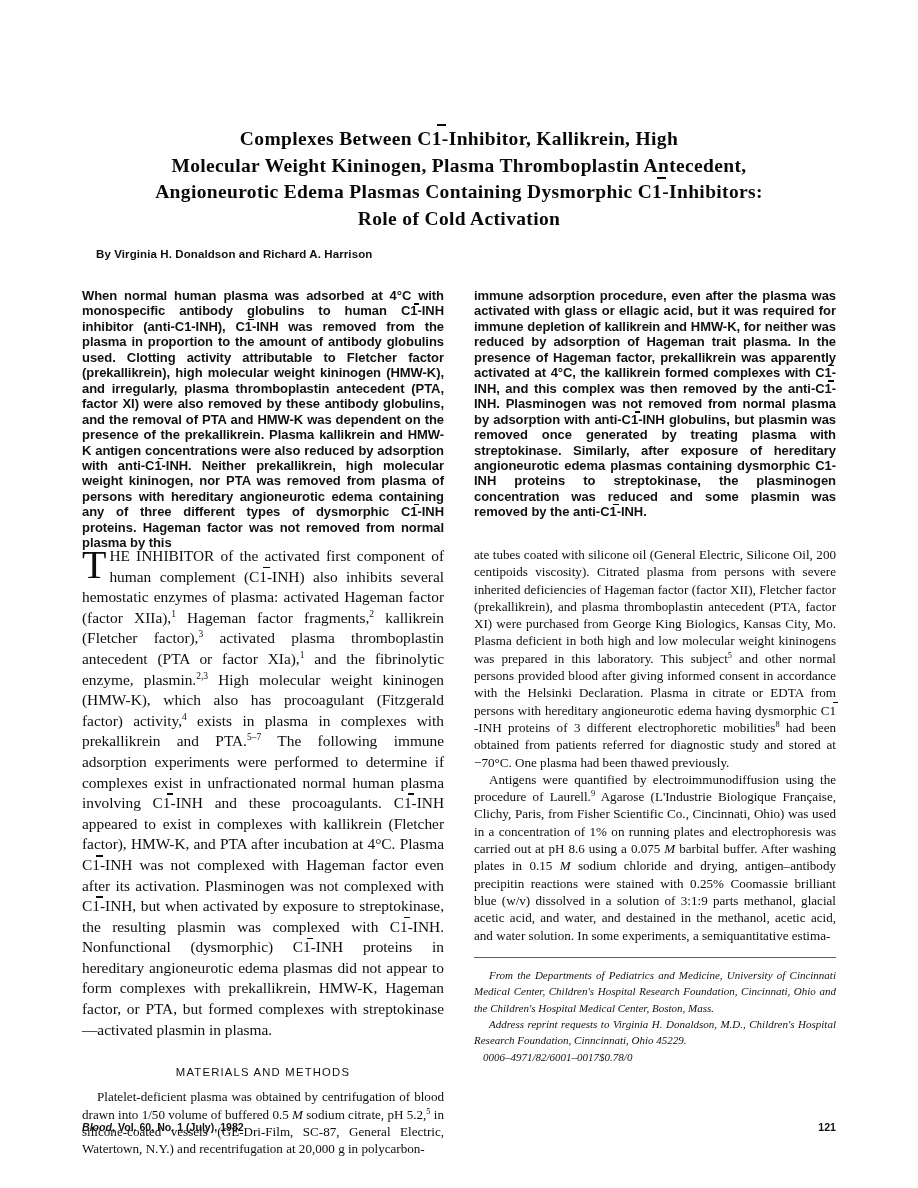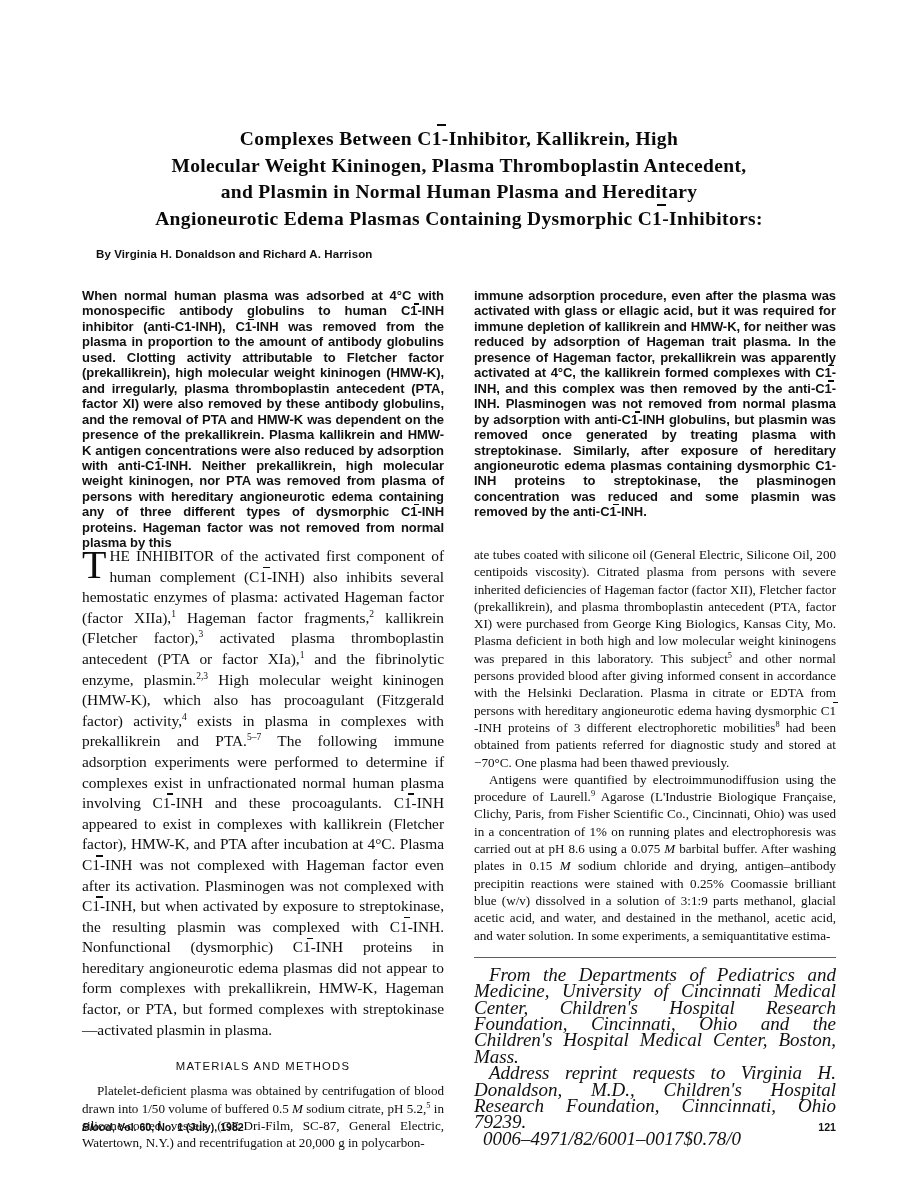--- a/index.html
+++ b/index.html
@@ -137,21 +137,21 @@
     top: 0.02em;
     left: 50%;
     width: 0.42em;
   }
 
   .section-head {
     font-family: "Liberation Sans", sans-serif;
     font-size: 11.3px;
     letter-spacing: 1.2px;
     text-align: center;
-    margin: 20px 0 10px 0;
+    margin: 26px 0 10px 0;
     color: #111111;
   }
 
   .smalltext {
     font-family: "Liberation Serif", serif;
     font-size: 13.1px;
     line-height: 17.3px;
     text-align: justify;
     color: #0d0d0d;
     margin: 0;
@@ -175,21 +175,21 @@
     border: none;
     border-top: 1px solid #5d5d5d;
     margin: 13px 0 9px 0;
     width: 100%;
     height: 0;
   }
 
   .footnote {
     font-family: "Liberation Serif", serif;
     font-style: italic;
-    font-size: 19px;
+    font-size: 11px;
     line-height: 16.4px;
     text-align: justify;
     color: #111111;
     margin: 0;
     text-indent: 15px;
   }
   .footnote.tight { text-indent: 9px; }
 
   
   .footer {
@@ -209,22 +209,22 @@
   .footer .pageno { font-weight: bold; margin-left: 16px; }
 </style>
 </head>
 <body>
 
 <div class="page">
 
   <div class="title-block">
     <div class="title-line">Complexes Between C<span class="ovl">1</span>-Inhibitor, Kallikrein, High</div>
     <div class="title-line">Molecular Weight Kininogen, Plasma Thromboplastin Antecedent,</div>
-    <div class="title-line">and Plasmin in Normal Human Plasma and Hereditary</div>
     <div class="title-line">Angioneurotic Edema Plasmas Containing Dysmorphic C<span class="ovl">1</span>-Inhibitors:</div>
+    <div class="title-line">Role of Cold Activation</div>
   </div>
 
   <div class="byline">By Virginia H. Donaldson and Richard A. Harrison</div>
 
   <div class="abstract">
     <div class="col">
       <p>When normal human plasma was adsorbed at 4°C with monospecific antibody globulins to human C<span class="ovl">1</span>-INH inhibitor (anti-C1-INH), C<span class="ovl">1</span>-INH was removed from the plasma in proportion to the amount of antibody globulins used. Clotting activity attributable to Fletcher factor (prekallikrein), high molecular weight kininogen (HMW-K), and irregularly, plasma thromboplastin antecedent (PTA, factor XI) were also removed by these antibody globulins, and the removal of PTA and HMW-K was dependent on the presence of the prekallikrein. Plasma kallikrein and HMW-K antigen concentrations were also reduced by adsorption with anti-C<span class="ovl">1</span>-INH. Neither prekallikrein, high molecular weight kininogen, nor PTA was removed from plasma of persons with hereditary angioneurotic edema containing any of three different types of dysmorphic C<span class="ovl">1</span>-INH proteins. Hageman factor was not removed from normal plasma by this</p>
     </div>
     <div class="col">
       <p>immune adsorption procedure, even after the plasma was activated with glass or ellagic acid, but it was required for immune depletion of kallikrein and HMW-K, for neither was reduced by adsorption of Hageman trait plasma. In the presence of Hageman factor, prekallikrein was apparently activated at 4°C, the kallikrein formed complexes with C<span class="ovl">1</span>-INH, and this complex was then removed by the anti-C<span class="ovl">1</span>-INH. Plasminogen was not removed from normal plasma by adsorption with anti-C<span class="ovl">1</span>-INH globulins, but plasmin was removed once generated by treating plasma with streptokinase. Similarly, after exposure of hereditary angioneurotic edema plasmas containing dysmorphic C1-INH proteins to streptokinase, the plasminogen concentration was reduced and some plasmin was removed by the anti-C<span class="ovl">1</span>-INH.</p>
@@ -242,21 +242,21 @@
     </div>
 
     <div class="col">
       <p class="smalltext noind">ate tubes coated with silicone oil (General Electric, Silicone Oil, 200 centipoids viscosity). Citrated plasma from persons with severe inherited deficiencies of Hageman factor (factor XII), Fletcher factor (prekallikrein), and plasma thromboplastin antecedent (PTA, factor XI) were purchased from George King Biologics, Kansas City, Mo. Plasma deficient in both high and low molecular weight kininogens was prepared in this laboratory. This subject<sup>5</sup> and other normal persons provided blood after giving informed consent in accordance with the Helsinki Declaration. Plasma in citrate or EDTA from persons with hereditary angioneurotic edema having dysmorphic C<span class="ovl">1</span>-INH proteins of 3 different electrophoretic mobilities<sup>8</sup> had been obtained from patients referred for diagnostic study and stored at −70°C. One plasma had been thawed previously.</p>
 
       <p class="smalltext">Antigens were quantified by electroimmunodiffusion using the procedure of Laurell.<sup>9</sup> Agarose (L'Industrie Biologique Française, Clichy, Paris, from Fisher Scientific Co., Cincinnati, Ohio) was used in a concentration of 1% on running plates and electrophoresis was carried out at pH 8.6 using a 0.075 <i>M</i> barbital buffer. After washing plates in 0.15 <i>M</i> sodium chloride and drying, antigen–antibody precipitin reactions were stained with 0.25% Coomassie brilliant blue (w/v) dissolved in a solution of 3:1:9 parts methanol, glacial acetic acid, and water, and destained in the methanol, acetic acid, and water solution. In some experiments, a semiquantitative estima-</p>
 
       <hr class="rule">
 
       <p class="footnote">From the Departments of Pediatrics and Medicine, University of Cincinnati Medical Center, Children's Hospital Research Foundation, Cincinnati, Ohio and the Children's Hospital Medical Center, Boston, Mass.</p>
-      <p class="footnote">Address reprint requests to Virginia H. Donaldson, M.D., Children's Hospital Research Foundation, Cinncinnati, Ohio 79239.</p>
+      <p class="footnote">Address reprint requests to Virginia H. Donaldson, M.D., Children's Hospital Research Foundation, Cinncinnati, Ohio 45229.</p>
       <p class="footnote tight">0006–4971/82/6001–0017$0.78/0</p>
     </div>
   </div>
 
   <div class="footer">
     <div class="journal"><i>Blood</i><span>, Vol. 60, No. 1 (July), 1982</span></div>
     <div class="pageno">121</div>
   </div>
 
 </div>

